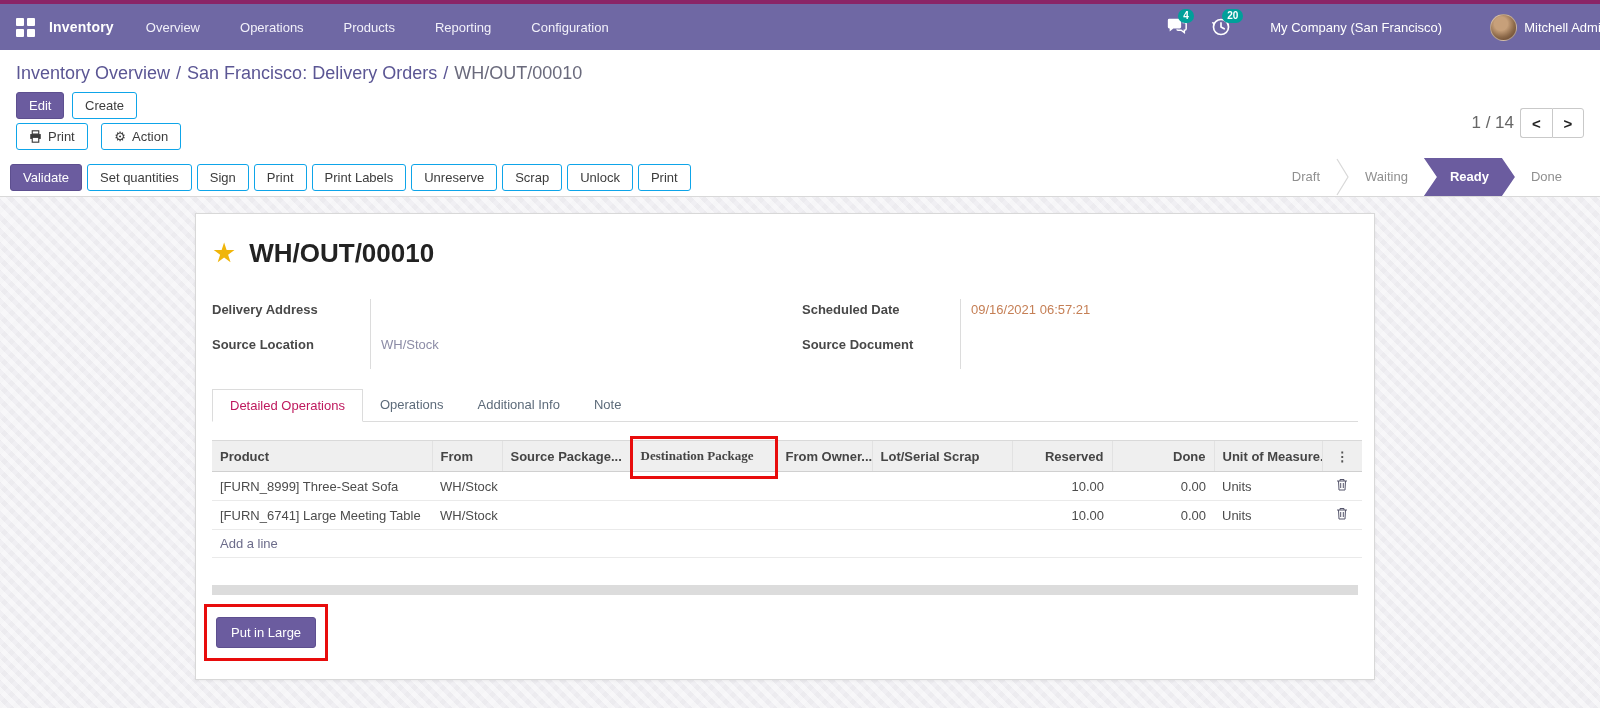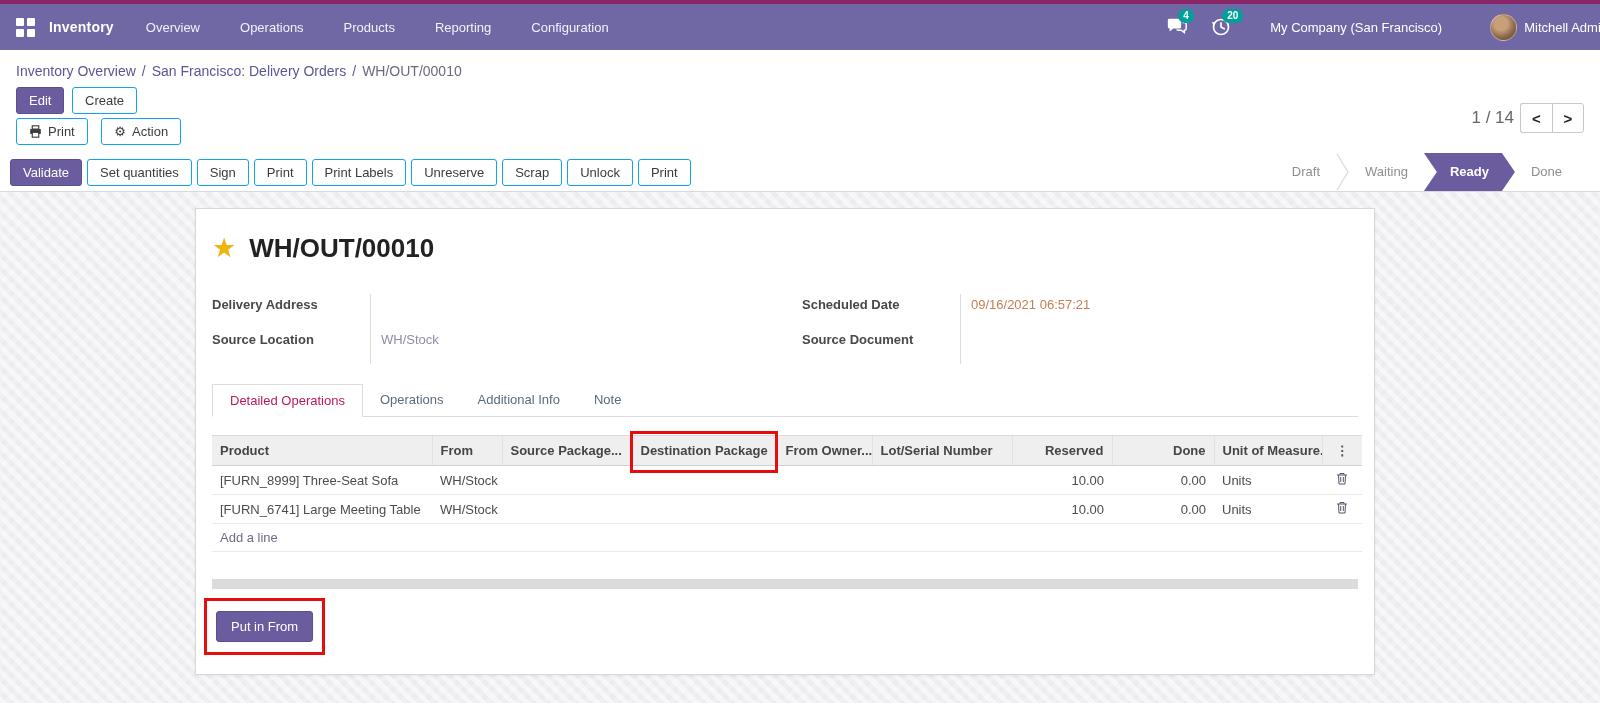--- a/index.html
+++ b/index.html
@@ -20,21 +20,21 @@
   .nav-ico { position:relative; width:22px; height:22px; cursor:pointer; }
   .nav-ico svg { display:block; }
   .badge { position:absolute; top:-7px; left:12px; background:#00a09a; color:#fff; font-size:10px; font-weight:bold; border-radius:9px; padding:2px 5px; line-height:1; }
   .company-name { font-size:13px; color:#fff; margin-left:16px; cursor:pointer; }
   .user-block { display:flex; align-items:center; gap:7px; margin-left:26px; cursor:pointer; }
   .avatar { width:27px; height:27px; border-radius:50%; background:radial-gradient(circle at 40% 35%, #c7a07a 0 30%, #8d6a4a 60%, #54341f 100%); border:1px solid rgba(255,255,255,.4); }
   .user-name { font-size:13px; white-space:nowrap; }
 
   
   .control-panel { background:#fff; }
-  .breadcrumb { padding:13px 16px 8px; font-size:14px; color:#5b5694; }
+  .breadcrumb { padding:13px 16px 8px; font-size:18px; color:#5b5694; }
   .breadcrumb .bc-link { cursor:pointer; }
   .breadcrumb .bc-sep { color:#5b5694; padding:0 6px; }
   .breadcrumb .bc-active { color:#6a6a7c; }
   .cp-buttons { position:relative; padding:0 16px 8px; }
   .btn { display:inline-flex; align-items:center; gap:6px; font-size:13px; padding:5px 12px; border:1px solid #0ea5e9; border-radius:3px; background:#fff; color:#3c3c3c; cursor:pointer; vertical-align:top; }
   .btn-primary { background:#6b5c9f; border-color:#5d4f8f; color:#fff; }
   .row-edit { margin-bottom:4px; }
   .row-edit .btn { margin-right:4px; }
   .row-print .btn { margin-right:10px; }
   .glyph { font-size:13px; line-height:1; color:#3c3c3c; }
@@ -72,21 +72,21 @@
   .tabs { display:flex; border-bottom:1px solid #dcdcdc; margin-top:6px; }
   .tab { padding:8px 17px; color:#5d6b7a; cursor:pointer; font-size:13px; }
   .tab.active { background:#fff; border:1px solid #dcdcdc; border-bottom:1px solid #fff; margin-bottom:-1px; color:#be185d; }
 
   table.olist { width:100%; border-collapse:collapse; margin-top:18px; font-size:13px; table-layout:fixed; }
   .olist th { background:#efefef; font-weight:bold; color:#454545; text-align:left; padding:7px 8px; border-top:1px solid #d9d9d9; border-bottom:1px solid #d0d0d0; border-left:1px solid #e2e2e2; white-space:nowrap; overflow:hidden; cursor:pointer; }
   .olist th:first-child { border-left:none; }
   .olist th.num, .olist td.num { text-align:right; }
   .olist td { padding:6px 8px; border-bottom:1px solid #eaeaea; white-space:nowrap; overflow:hidden; cursor:pointer; }
   .olist .add-line td { color:#6c6c8a; cursor:pointer; }
-  .th-highlight { position:relative; overflow:visible !important; }
+  .th-highlight { position:relative; overflow:visible !important;font-family:Liberation Serif, serif; }
   .red-frame { position:absolute; left:-3px; right:-1px; top:-5px; bottom:-8px; border:3px solid #e80c0c; pointer-events:none; z-index:5; }
   .opt-col { text-align:center !important; }
   .kebab { font-weight:bold; color:#555; font-size:13px; }
   .trash-btn { display:inline-block; cursor:pointer; }
 
   .hscroll { height:10px; background:#dcdcdc; margin-top:27px; }
 
   .pack-frame { display:inline-block; border:3px solid #e80c0c; padding:10px 9px; margin-top:9px; margin-left:-8px; }
   .pack-btn { background:#6b5c9f; border:1px solid #5d4f8f; color:#fff; font-size:13px; padding:7px 14px; border-radius:3px; cursor:pointer; }
 </style>
@@ -248,21 +248,21 @@
       <thead>
         <tr>
           <th>Product</th>
           <th>From</th>
           <th>Source Package...</th>
           <th class="th-highlight">
             <span>Destination Package</span>
             <span class="red-frame"></span>
           </th>
           <th>From Owner...</th>
-          <th>Lot/Serial Number</th>
+          <th>Lot/Serial Scrap</th>
           <th class="num">Reserved</th>
           <th class="num">Done</th>
           <th>Unit of Measure...</th>
           <th class="opt-col"><span class="kebab">⋮</span></th>
         </tr>
       </thead>
       <tbody>
         <tr>
           <td>[FURN_8999] Three-Seat Sofa</td>
           <td>WH/Stock</td>
@@ -293,17 +293,17 @@
         </tr>
         <tr class="add-line">
           <td colspan="10">Add a line</td>
         </tr>
       </tbody>
     </table>
 
     <div class="hscroll"></div>
 
     <div class="pack-frame">
-      <button class="pack-btn">Put in From</button>
+      <button class="pack-btn">Put in Large</button>
     </div>
 
   </div>
 </div>
 
 </body></html>

